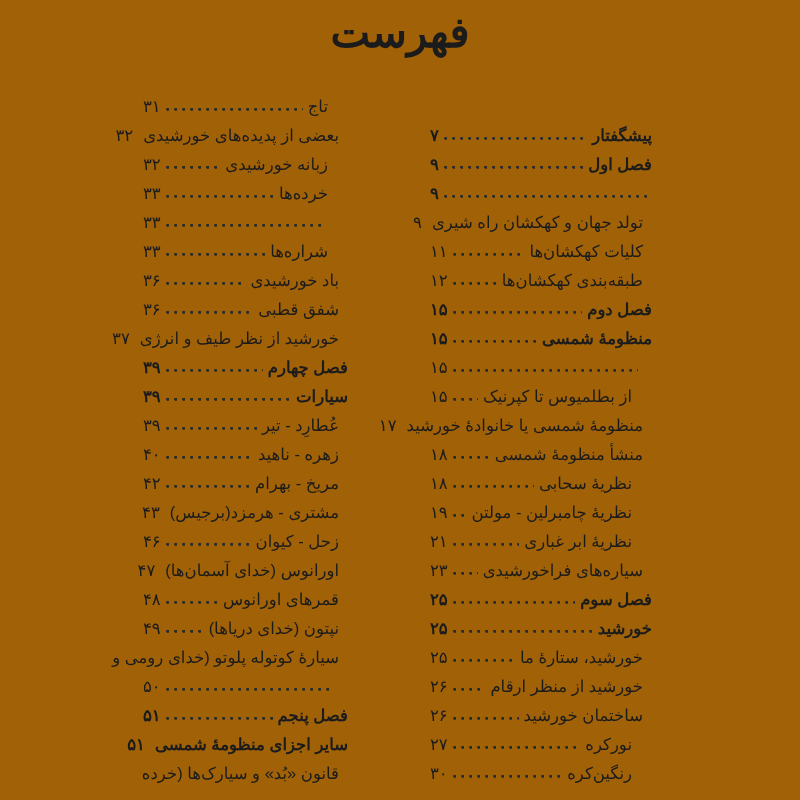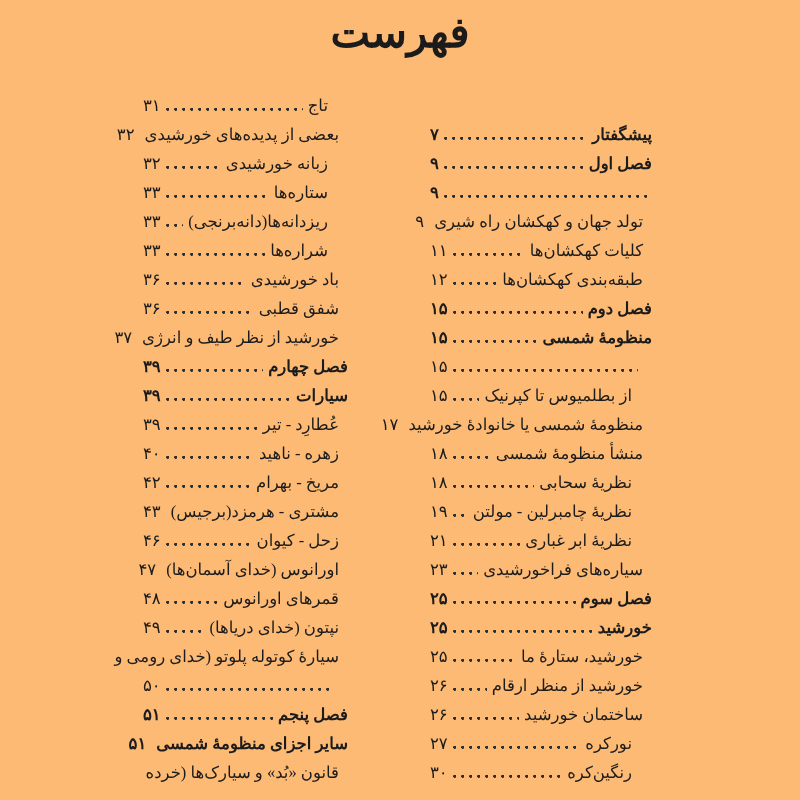--- a/index.html
+++ b/index.html
@@ -1,21 +1,21 @@
 <!DOCTYPE html>
 <html lang="fa" dir="rtl"><head>
 <meta charset="utf-8">
 <style>
   html,body{margin:0;padding:0;background:#e8e8e8;}
   .page{
     position:relative;
     width:800px;height:800px;
-    background:#fdba74;
+    background:#a16207;
     overflow:hidden;
-    font-family:Liberation Serif, serif;
+    font-family:Liberation Sans, sans-serif;
     color:#1b1b1b;
     direction:rtl;
   }
   .title{
     position:absolute;top:8px;left:0;right:0;
     text-align:center;
     font-size:42px;font-weight:bold;
     letter-spacing:0;
   }
   .col{position:absolute;}
@@ -169,26 +169,25 @@
         <span class="t">بعضی از پدیده‌های خورشیدی</span>
         <span class="leader"></span>
         <span class="pg">۳۲</span>
       </div>
       <div class="row ind2">
         <span class="t">زبانه خورشیدی</span>
         <span class="leader"></span>
         <span class="pg">۳۲</span>
       </div>
       <div class="row ind2">
-        <span class="t">ستاره‌ها</span>
+        <span class="t">خرده‌ها</span>
         <span class="leader"></span>
         <span class="pg">۳۳</span>
       </div>
       <div class="row ind2">
-        <span class="t">ریزدانه‌ها(دانه‌برنجی)</span>
         <span class="leader"></span>
         <span class="pg">۳۳</span>
       </div>
       <div class="row ind2">
         <span class="t">شراره‌ها</span>
         <span class="leader"></span>
         <span class="pg">۳۳</span>
       </div>
       <div class="row ind1">
         <span class="t">باد خورشیدی</span>

